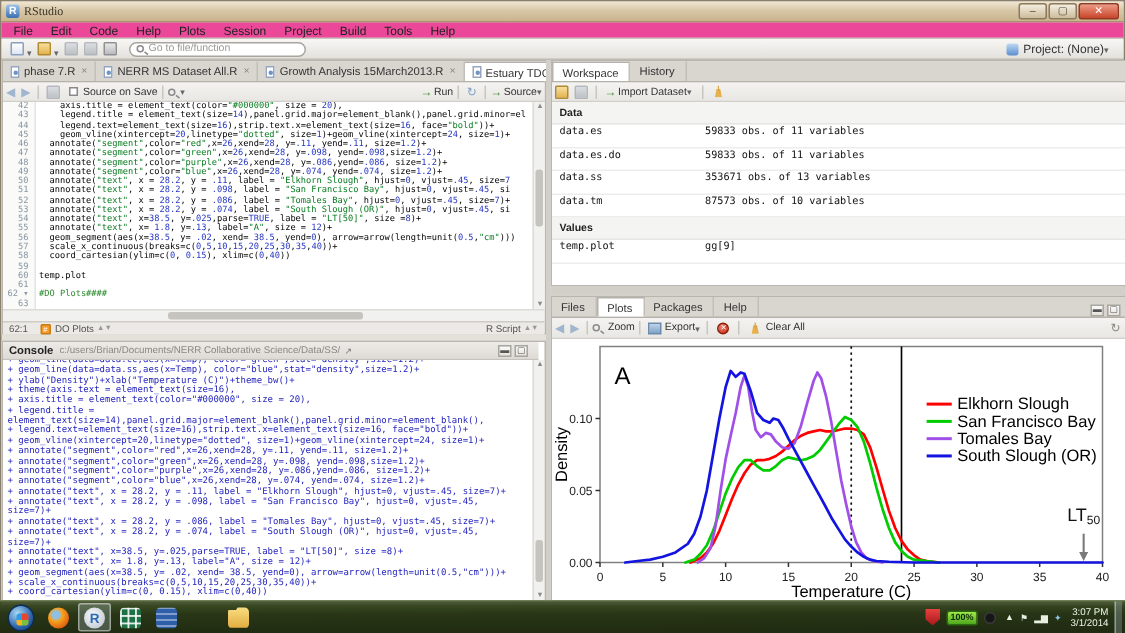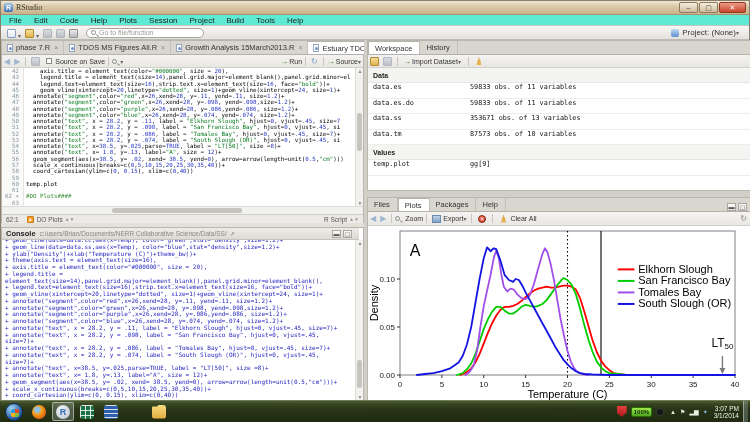--- a/index.html
+++ b/index.html
@@ -15,21 +15,21 @@
     display:flex; align-items:center; padding:0 3px; }
   .app-icon { width:9px; height:9px; border-radius:2px; background:linear-gradient(#9FC4E8,#3C6FB4); color:#fff;
     font-size:7px; line-height:9px; text-align:center; font-weight:bold; margin-right:3px; }
   .title-text { font-size:8px; color:#3A3328;font-family:Liberation Serif, serif; }
   .winbtns { margin-left:auto; display:flex; }
   .winbtn { width:19px; height:11px; border:1px solid #8C7A5C; border-radius:2px; margin-left:1px;
     background:linear-gradient(#F4EEE0,#CDBC9C); color:#4A4234; font-size:7px; line-height:9px; text-align:center; }
   .winbtn.close { width:27px; background:linear-gradient(#EE9A86,#C8462B); color:#fff; border-color:#8E3A24; }
 
   
-  .menubar { position:absolute; left:0; top:14px; width:100%; height:11px; background:#5eead4;
+  .menubar { position:absolute; left:0; top:14px; width:100%; height:11px; background:#ec4899;
     border-bottom:1px solid #C9C6BF; display:flex; align-items:center; padding-left:2px; }
   .menu-item { font-size:8px; color:#222; padding:0 6px; }
 
   
   .maintoolbar { position:absolute; left:0; top:25px; width:100%; height:14px;
     background:linear-gradient(#F8F7F5,#E3E1DC); border-bottom:1px solid #BEBBB4;
     display:flex; align-items:center; padding:0 4px; }
   .tbi { display:inline-block; width:9px; height:9px; margin:0 2px; border-radius:1px; }
   .tbi-new-file { background:linear-gradient(#fff,#DDE6F2); border:1px solid #8AA0C0; }
   .tbi-open-file { background:linear-gradient(#F8DF9C,#E2B34E); border:1px solid #B08A30; }
@@ -196,21 +196,21 @@
 
     <div class="pane" id="editor-pane">
       <div class="tabbar" id="editor-tabbar">
           <span class="etab">
             <span class="ficon"></span>
             <span class="etab-label">phase 7.R</span>
             <span class="etab-close">×</span>
           </span>
           <span class="etab">
             <span class="ficon"></span>
-            <span class="etab-label">TDOS MS Figures All.R</span>
+            <span class="etab-label">NERR MS Dataset All.R</span>
             <span class="etab-close">×</span>
           </span>
           <span class="etab">
             <span class="ficon"></span>
             <span class="etab-label">Growth Analysis 15March2013.R</span>
             <span class="etab-close">×</span>
           </span>
           <span class="etab active">
             <span class="ficon"></span>
             <span class="etab-label">Estuary TDOS comparison 3Feb2014.R</span>

